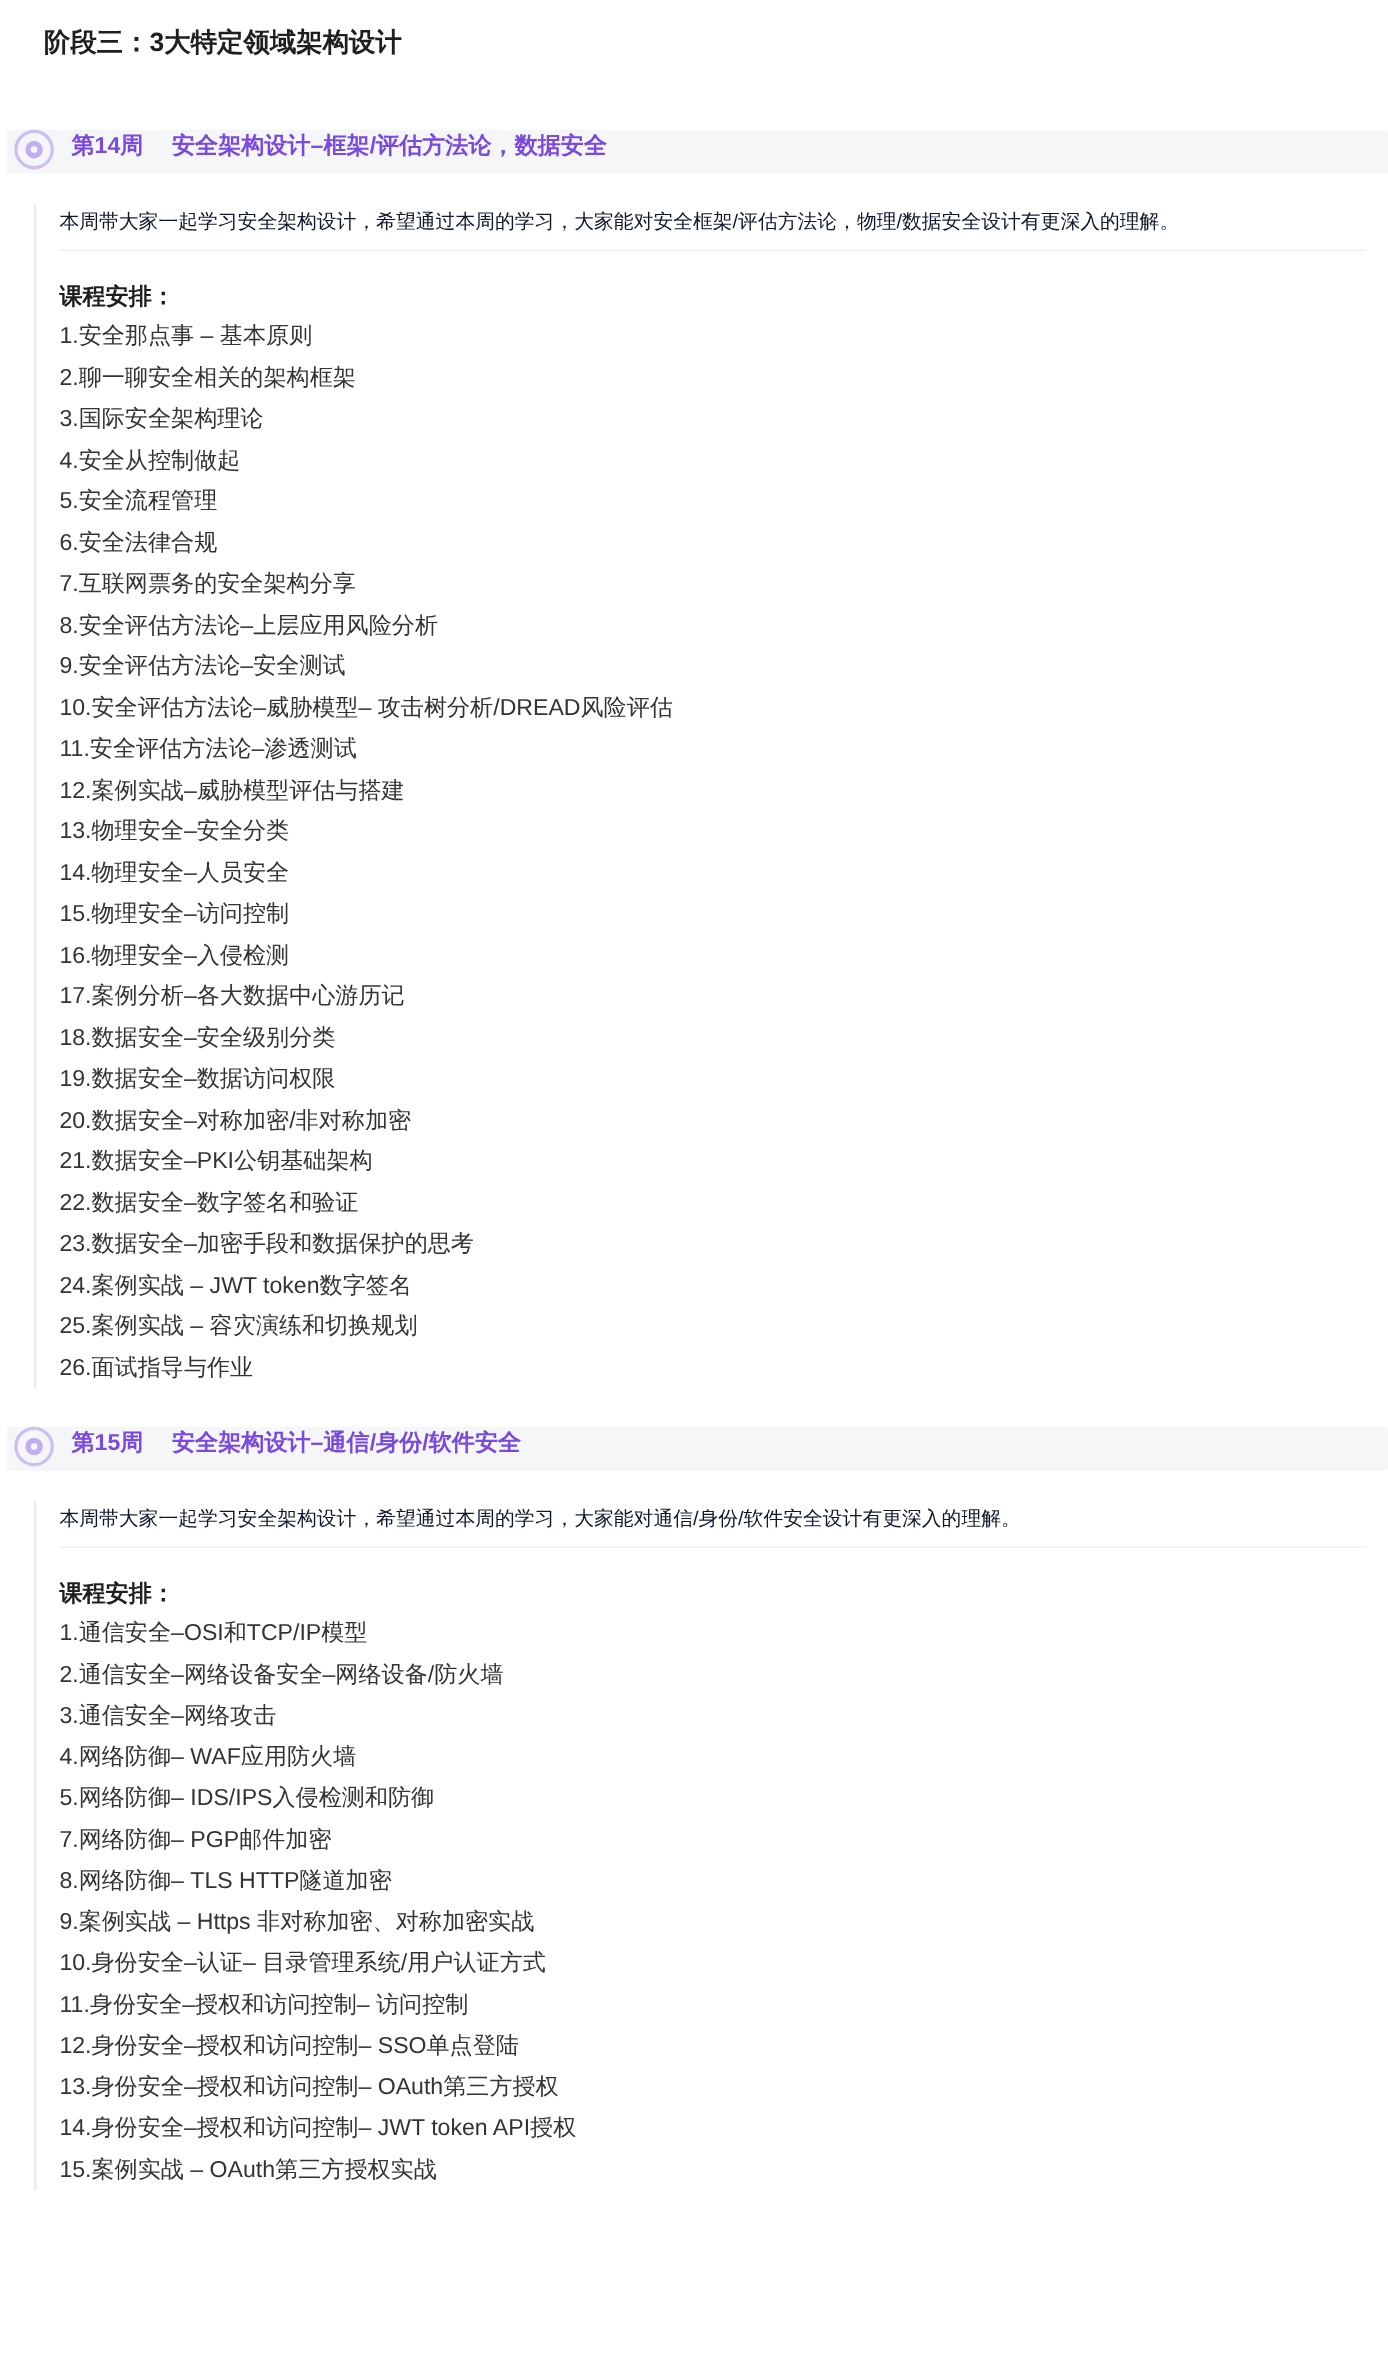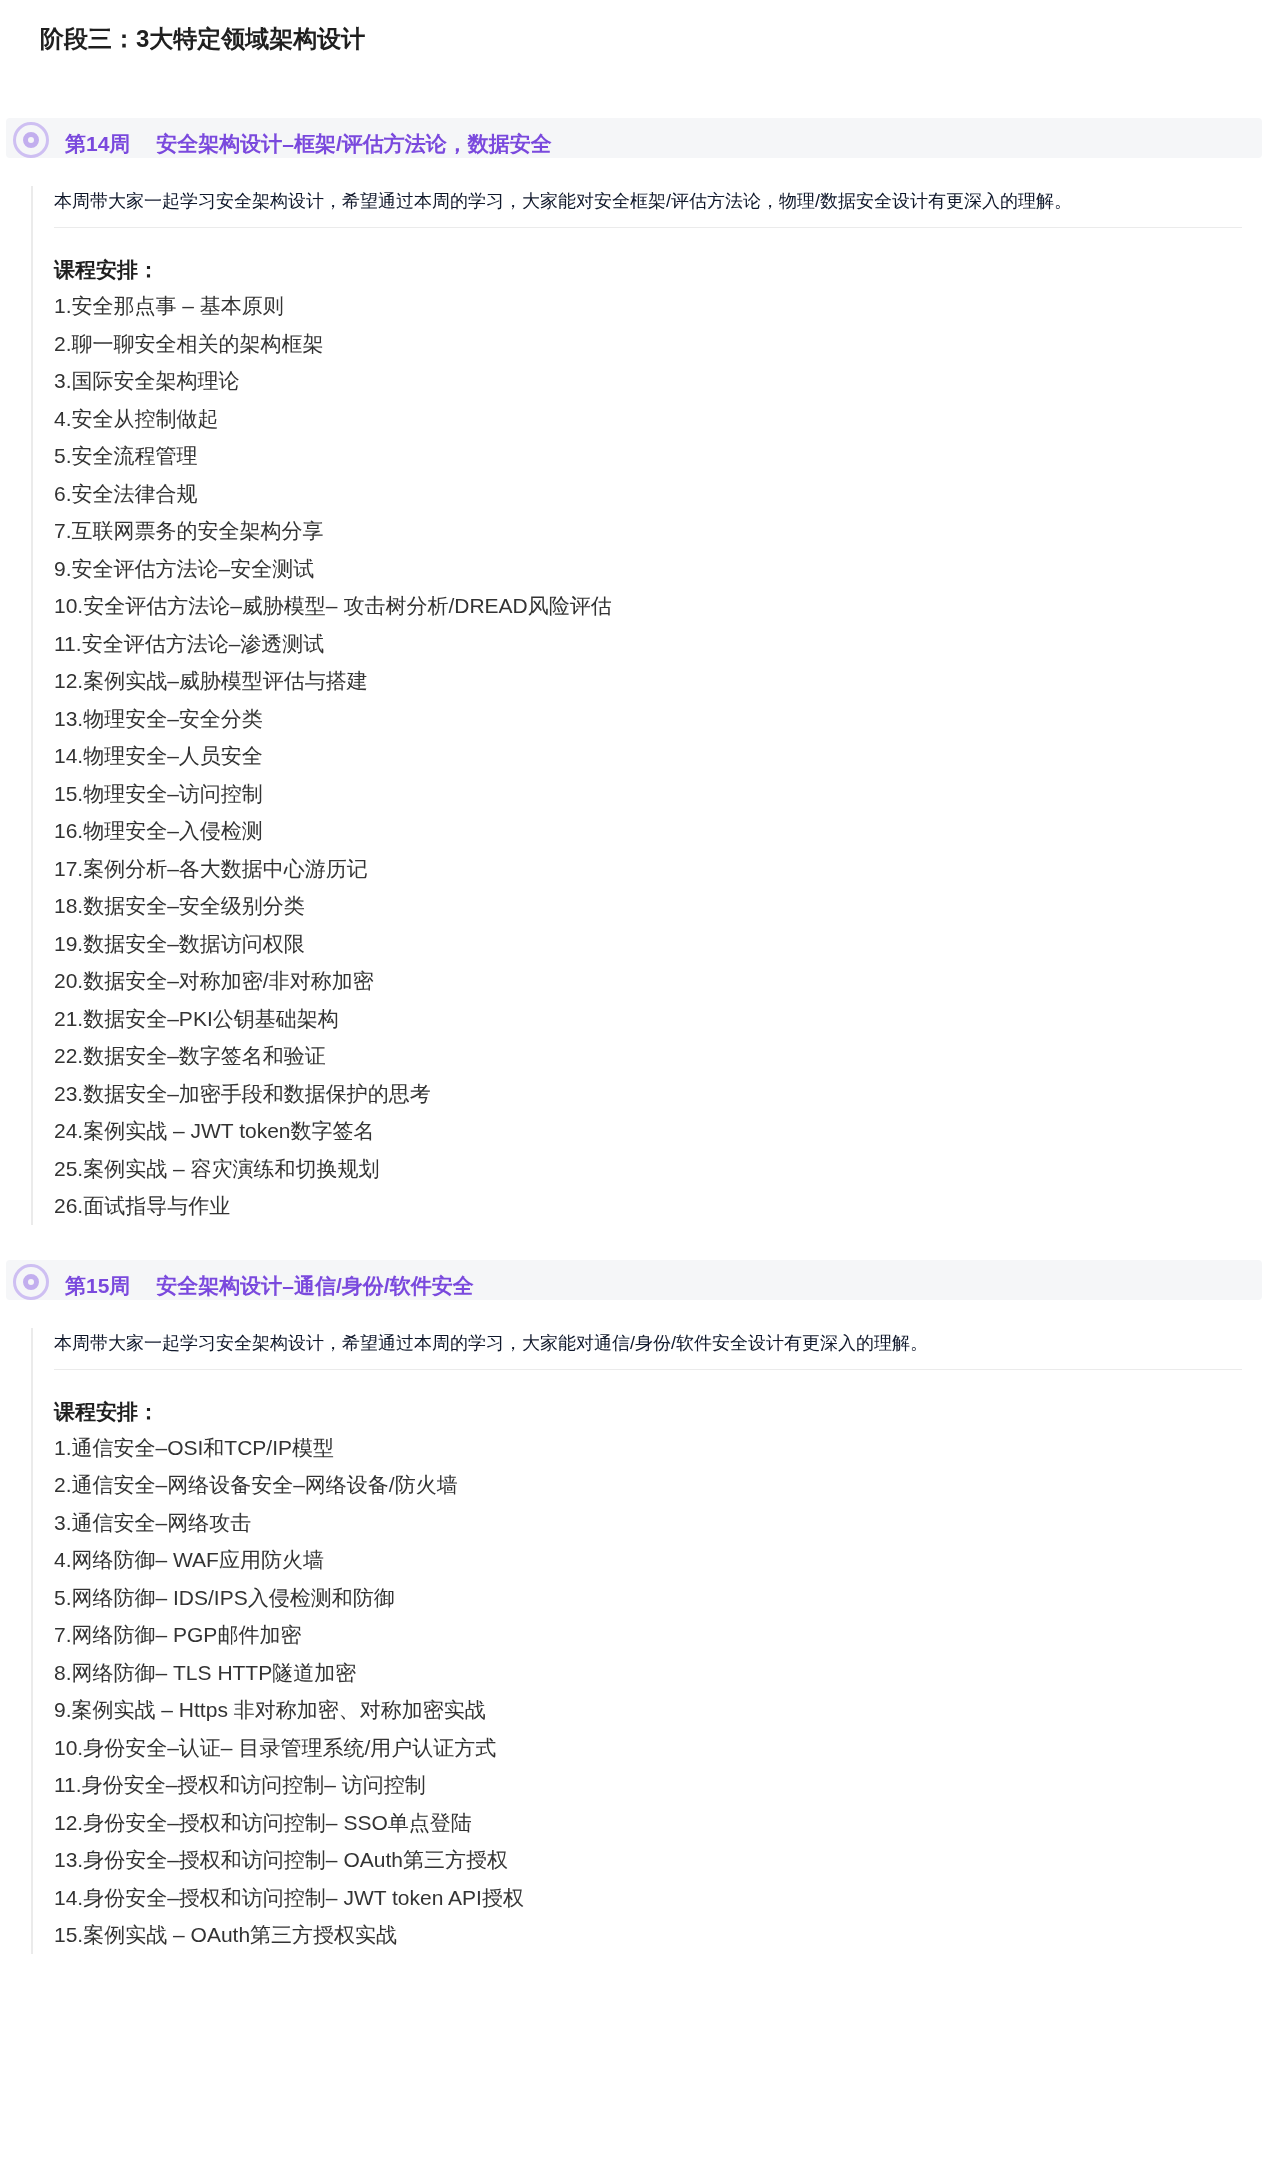--- a/index.html
+++ b/index.html
@@ -21,21 +21,21 @@
     color: #1f1f1f;
   }
   .week-section { margin: 0; }
   .week-bar {
     margin-top: 64px;
     margin-left: 6px;
     height: 40px;
     background: #f5f6f8;
     border-radius: 4px;
     display: flex;
-    align-items: flex-end;
+    align-items: flex-start;
   }
   .week-section + .week-section .week-bar { margin-top: 35px; }
   .ring {
     width: 30px; height: 30px;
     border: 3px solid #cebff2;
     border-radius: 50%;
     margin-left: 7px;
     display: flex; align-items: center; justify-content: center;
     flex: 0 0 auto;
     box-sizing: content-box;
@@ -113,20 +113,21 @@
     <div class="divider"></div>
     <div class="schedule-heading">课程安排：</div>
     <div class="course-list">
         <div class="list-item">1.安全那点事 – 基本原则</div>
         <div class="list-item">2.聊一聊安全相关的架构框架</div>
         <div class="list-item">3.国际安全架构理论</div>
         <div class="list-item">4.安全从控制做起</div>
         <div class="list-item">5.安全流程管理</div>
         <div class="list-item">6.安全法律合规</div>
         <div class="list-item">7.互联网票务的安全架构分享</div>
+        <div class="list-item">8.安全评估方法论–上层应用风险分析</div>
         <div class="list-item">9.安全评估方法论–安全测试</div>
         <div class="list-item">10.安全评估方法论–威胁模型– 攻击树分析/DREAD风险评估</div>
         <div class="list-item">11.安全评估方法论–渗透测试</div>
         <div class="list-item">12.案例实战–威胁模型评估与搭建</div>
         <div class="list-item">13.物理安全–安全分类</div>
         <div class="list-item">14.物理安全–人员安全</div>
         <div class="list-item">15.物理安全–访问控制</div>
         <div class="list-item">16.物理安全–入侵检测</div>
         <div class="list-item">17.案例分析–各大数据中心游历记</div>
         <div class="list-item">18.数据安全–安全级别分类</div>

